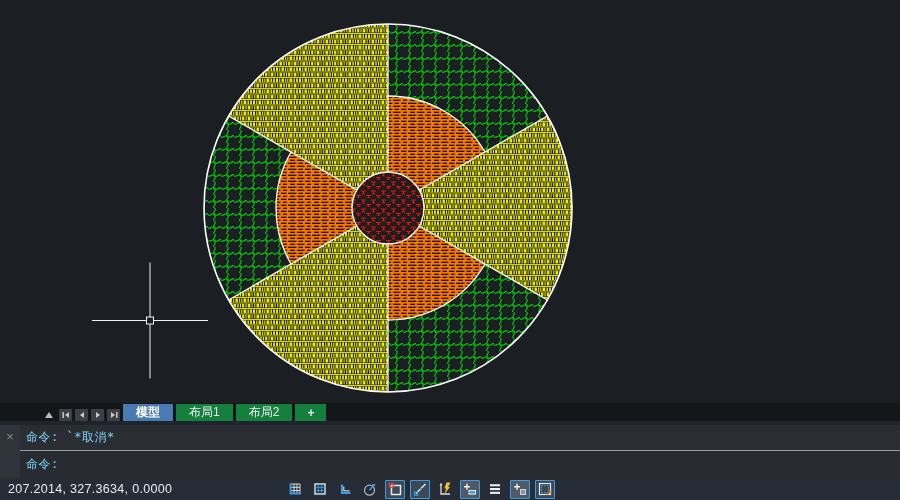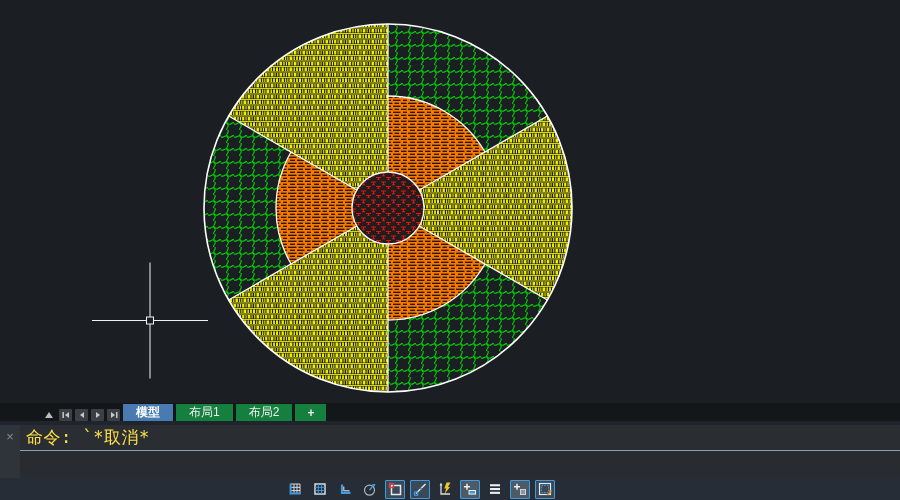--- a/index.html
+++ b/index.html
@@ -19,22 +19,22 @@
        background:#15803d;color:#eceef0;font-size:12px;cursor:default;white-space:nowrap;}
   .tab.active{background:#4a7ab2;color:#ffffff;font-weight:bold;}
   .tab.plus{padding:0 12px;font-weight:bold;}
   
   .cmdwin{position:absolute;left:0;top:421px;width:900px;height:57px;background:#282c31;}
   .cmd-top{height:4px;background:#20242c;}
   .cmd-gutter{position:absolute;left:0;top:4px;bottom:0;width:20px;background:#2f343a;
               color:#848b92;font-size:13px;line-height:13px;text-align:center;}
   .cmd-gutter span{display:inline-block;margin-top:5px;cursor:default;}
   .cmd-rows{margin-left:20px;}
-  .cmd-row{height:25px;line-height:25px;padding-left:6px;color:#fde047;
-           font-family:"DejaVu Sans Mono","Liberation Mono",monospace;font-size:17px;
+  .cmd-row{height:25px;line-height:25px;padding-left:6px;color:#7dd3fc;
+           font-family:"DejaVu Sans Mono","Liberation Mono",monospace;font-size:12px;
            letter-spacing:0.5px;background:#2a2e33;white-space:pre;}
   .cmd-sep{height:1px;background:#8fa0ab;}
   .cmd-row.prompt{height:27px;line-height:27px;background:#282c31;}
   
   .statusbar{position:absolute;left:0;top:478px;width:900px;height:22px;background:#272d36;}
   .coords{position:absolute;left:8px;top:0;height:22px;line-height:22px;color:#e8eaec;
           font-size:12.5px;letter-spacing:0.3px;}
   .status-icons{position:absolute;left:285px;top:1px;height:20px;display:flex;gap:5px;align-items:center;}
   .sbtn{width:20px;height:19px;display:flex;align-items:center;justify-content:center;
         border-radius:1px;box-sizing:border-box;}
@@ -159,24 +159,26 @@
   </div>
 
   <div class="cmdwin">
     <div class="cmd-top"></div>
     <div class="cmd-gutter">
       <span>×</span>
     </div>
     <div class="cmd-rows">
       <div class="cmd-row">命令: `*取消*</div>
       <div class="cmd-sep"></div>
+      <div class="cmd-row prompt">命令:</div>
     </div>
   </div>
 
   <div class="statusbar">
+    <span class="coords">207.2014, 327.3634, 0.0000</span>
     <div class="status-icons" id="status-icons">
         <span class="sbtn">
           <svg width="16" height="16" viewBox="0 0 16 16">
             <path d="M4,3 H13 M4,6.3 H13 M4,9.6 H13 M7,3 V13 M10,3 V13 M13,3 V13" stroke="#d8dcdf" stroke-width="1" fill="none"></path>
             <path d="M3.6,2.5 V12.6 H13.5" stroke="#3f9be0" stroke-width="2" fill="none"></path>
           </svg>
         </span>
         <span class="sbtn">
           <svg width="16" height="16" viewBox="0 0 16 16">
             <rect x="3" y="3" width="10" height="10" fill="none" stroke="#e6e9eb" stroke-width="1.4"></rect>

